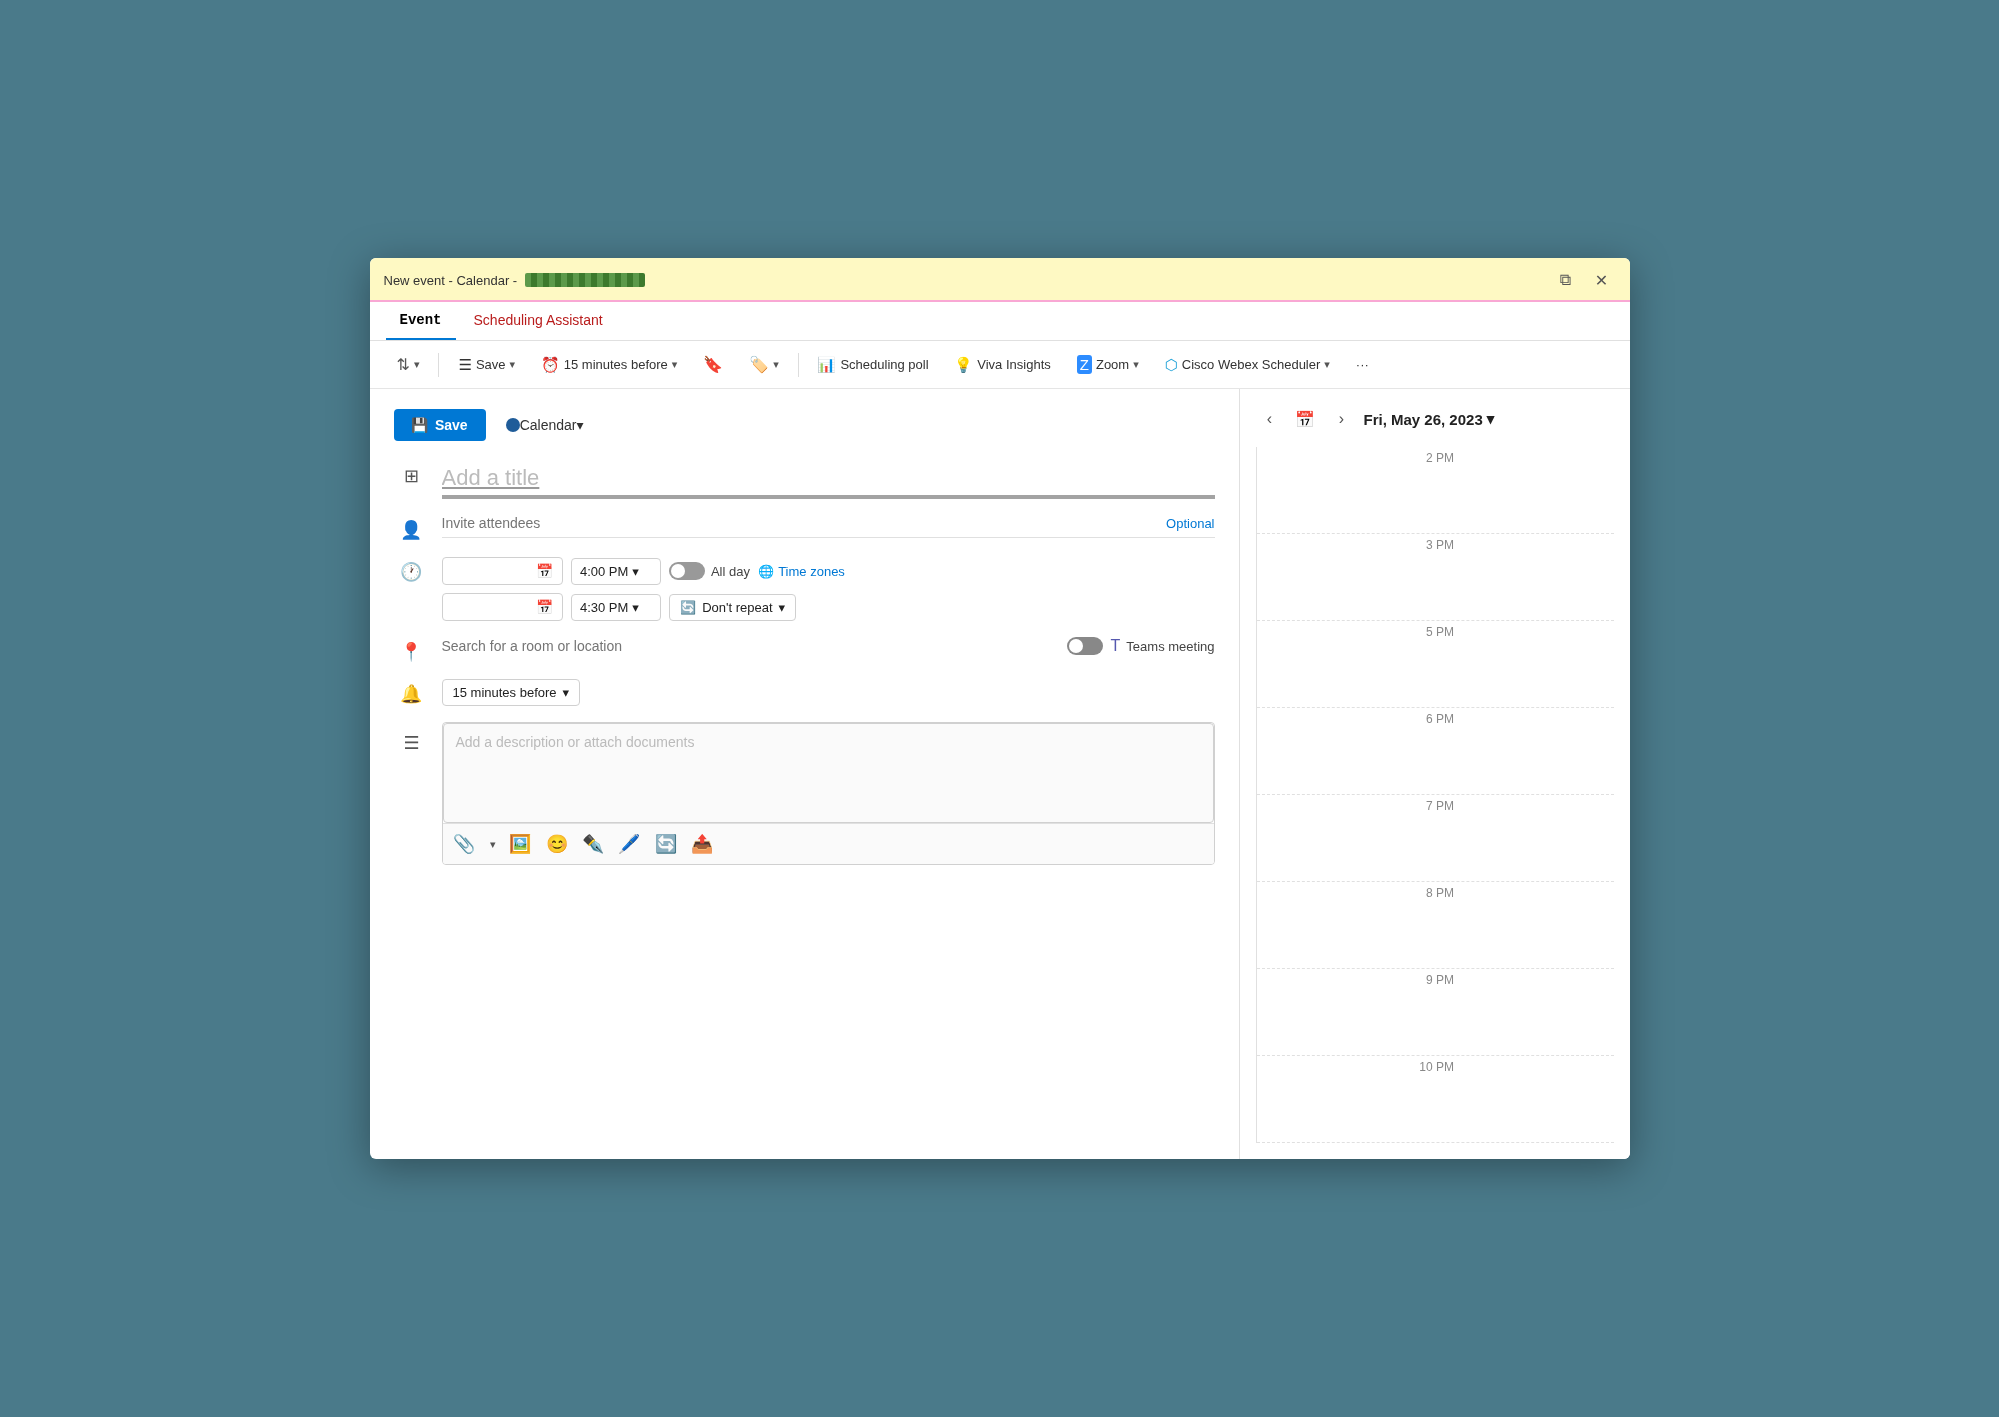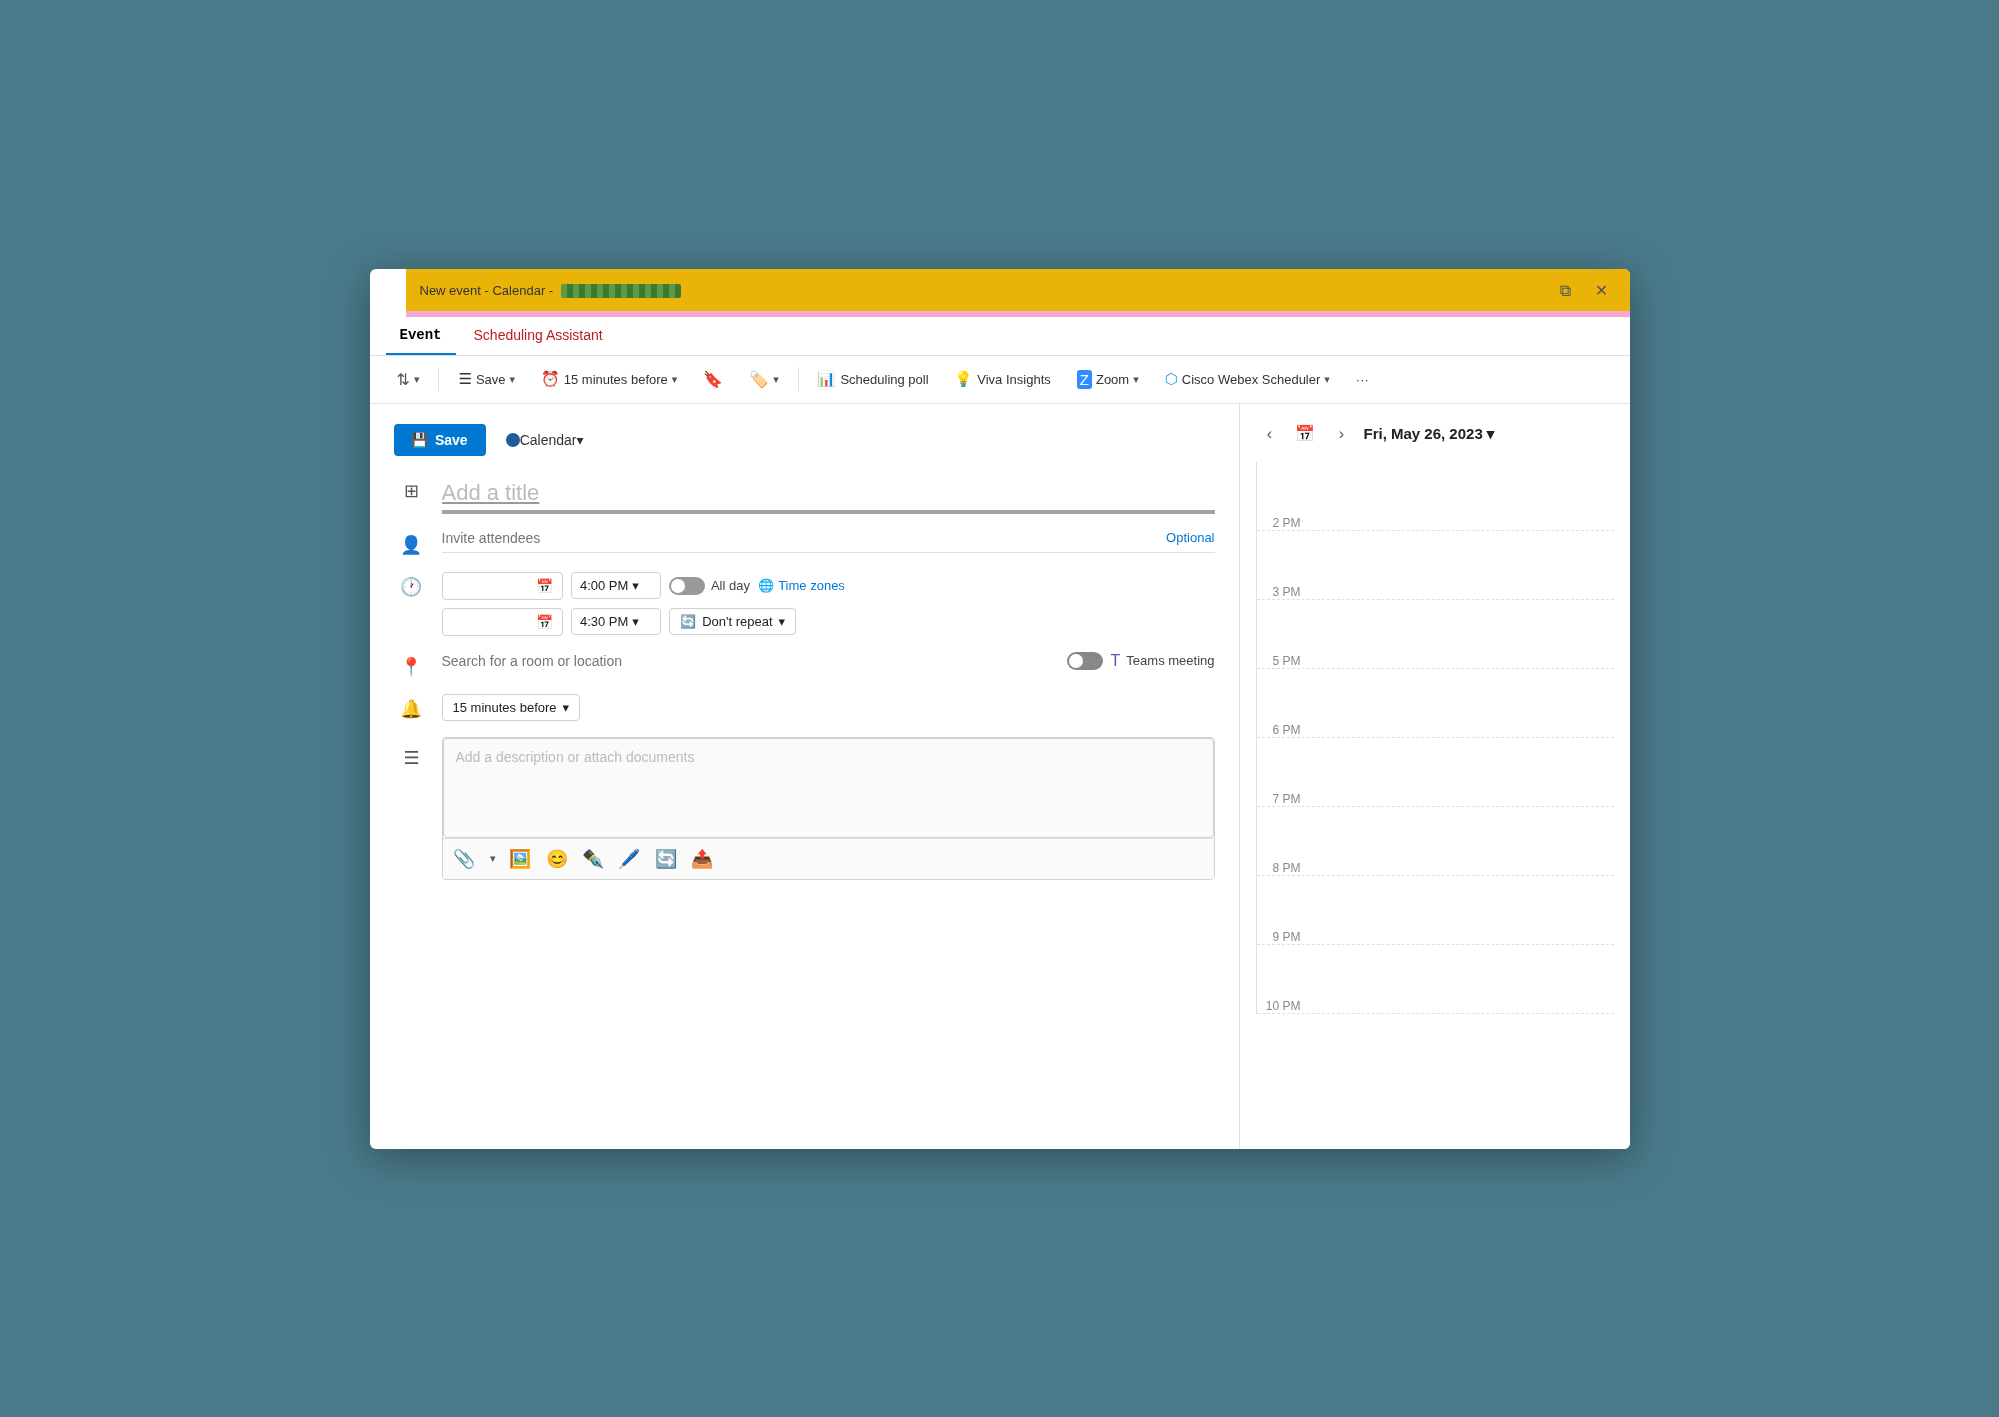--- a/index.html
+++ b/index.html
@@ -23,23 +23,22 @@
       flex-direction: column;
       overflow: hidden;
       position: relative;
     }
     
     .title-bar {
       display: flex;
       align-items: center;
       justify-content: space-between;
       padding: 8px 14px 6px 14px;
-      background: #eab308;
-      border-bottom: 6px solid #f9a8d4;
-      margin-left: 36px;
+      background: #fef9c3;
+      border-bottom: 2px solid #f9a8d4;
     }
     .title-bar-left {
       display: flex;
       align-items: center;
       gap: 8px;
       font-size: 13px;
       color: #333;
     }
     .title-bar-right {
       display: flex;
@@ -364,24 +363,25 @@
       color: #555;
       display: flex; align-items: center; justify-content: center;
     }
     
     .timeline {
       position: relative;
       border-left: 1px solid #e0e0e0;
     }
     .timeline-row {
       display: flex;
-      align-items: flex-end;
+      align-items: center;
       min-height: 68px;
       border-bottom: 1px dashed #e0e0e0;
       position: relative;
+      flex-direction: column;
     }
     .timeline-label {
       width: 50px;
       min-width: 50px;
       font-size: 12px;
       color: #888;
       padding: 4px 6px 0 0;
       text-align: right;
     }
     .timeline-slot {

